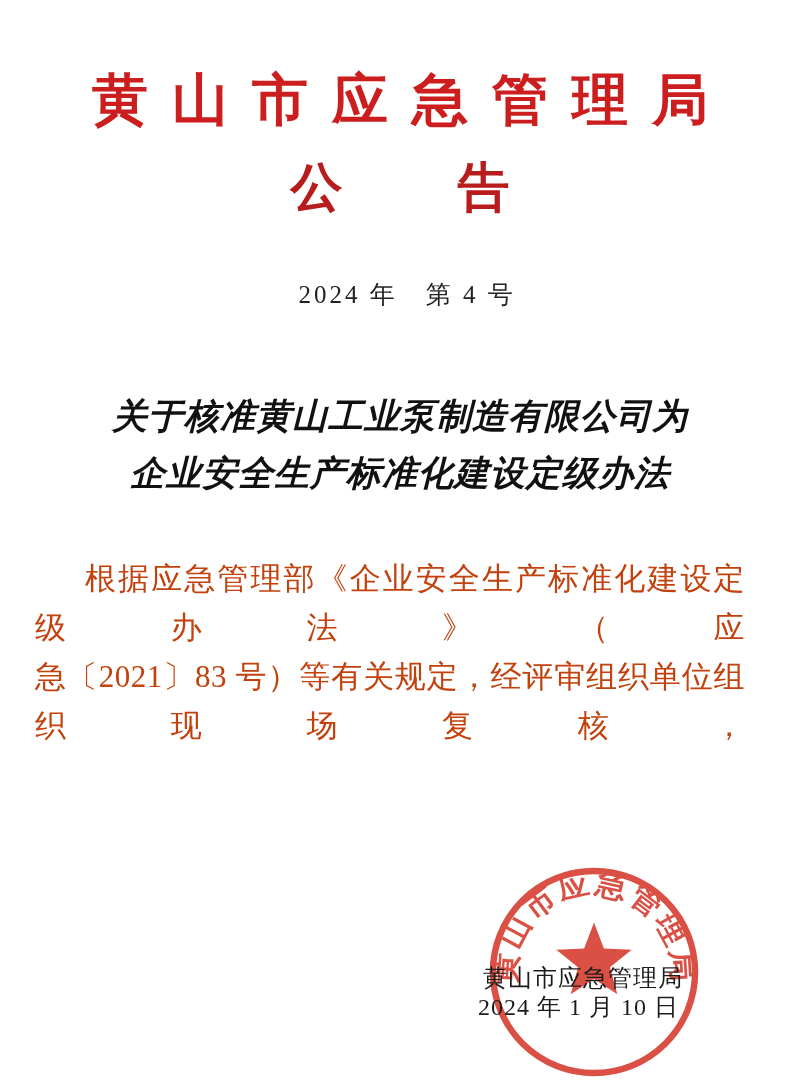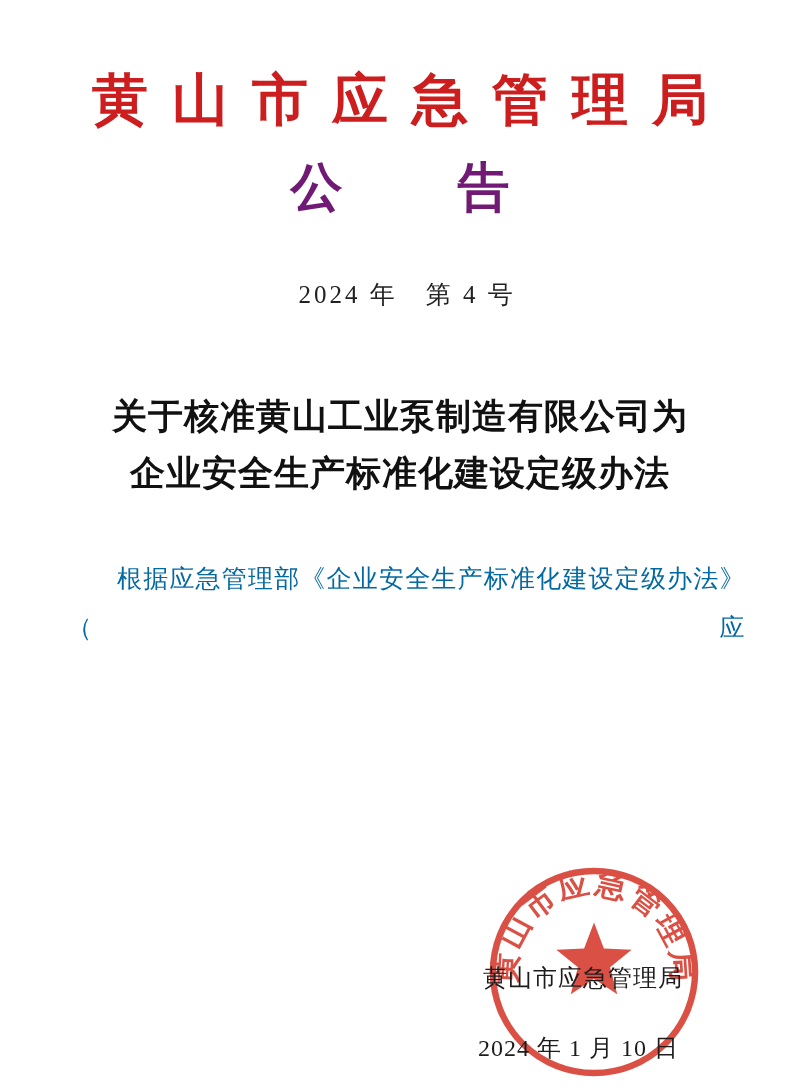--- a/index.html
+++ b/index.html
@@ -28,21 +28,21 @@
     letter-spacing: 24px;
   }
   .agency-title span { margin-right: -24px; }
 
   .doc-type {
     margin-top: 26px;
     text-align: center;
     font-size: 52px;
     line-height: 60px;
     font-weight: bold;
-    color: #701a75;
+    color: #b91c1c;
     letter-spacing: 115px;
   }
   .doc-type span { margin-right: -115px; }
 
   
   .doc-number {
     margin-top: 62px;
     text-align: center;
     font-size: 25px;
     line-height: 30px;
@@ -53,27 +53,28 @@
 
   
   .subject {
     margin-top: 78px;
     text-align: center;
     font-weight: bold;
     font-size: 35px;
     line-height: 57px;
     color: #111111;
     letter-spacing: 1px;
+    font-style: italic;
   }
 
   
   .body-text {
-    margin: 52px 55px 0 67px;
-    font-size: 25px;
-    color: #0369a1;
+    margin: 52px 55px 0 35px;
+    font-size: 31px;
+    color: #c2410c;
   }
   .body-line {
     line-height: 49px;
     text-align: justify;
     text-align-last: justify;
     letter-spacing: 0.5px;
   }
   .body-line.first { text-indent: 50px; }
   .body-line.last { text-align-last: left; }
 
@@ -81,21 +82,21 @@
   .sig-agency {
     position: absolute;
     left: 483px; top: 894px;
     font-size: 24px;
     letter-spacing: 1px;
     color: #1c1c1c;
     z-index: 2;
   }
   .sig-date {
     position: absolute;
-    left: 478px; top: 964px;
+    left: 478px; top: 923px;
     font-size: 24px;
     letter-spacing: 1px;
     color: #1c1c1c;
     z-index: 2;
   }
 
   
   .seal {
     position: absolute;
     left: 485px; top: 795px;
@@ -125,20 +126,21 @@
 
   <div class="doc-number">2024 年　第 4 号</div>
 
   <div class="subject">
     <div>关于核准黄山工业泵制造有限公司为</div>
     <div>企业安全生产标准化建设定级办法</div>
   </div>
 
   <div class="body-text">
     <div class="body-line first">根据应急管理部《企业安全生产标准化建设定级办法》（应</div>
+    <div class="body-line">急〔2021〕83 号）等有关规定，经评审组织单位组织现场复核，</div>
   </div>
 
   <div class="sig-agency">黄山市应急管理局</div>
   <div class="sig-date">2024 年 1 月 10 日</div>
 
   <svg class="seal" viewBox="0 0 220 220" aria-hidden="true">
     <circle cx="110" cy="110" r="102" fill="none" stroke="#d5372a" stroke-width="6.5"></circle>
     <path id="seal-arc" d="M 36 138 A 79 79 0 1 1 184 138" fill="none"></path>
     <text fill="#d5372a" text-anchor="middle">
       <textPath href="#seal-arc" startOffset="50%">黄山市应急管理局</textPath>

